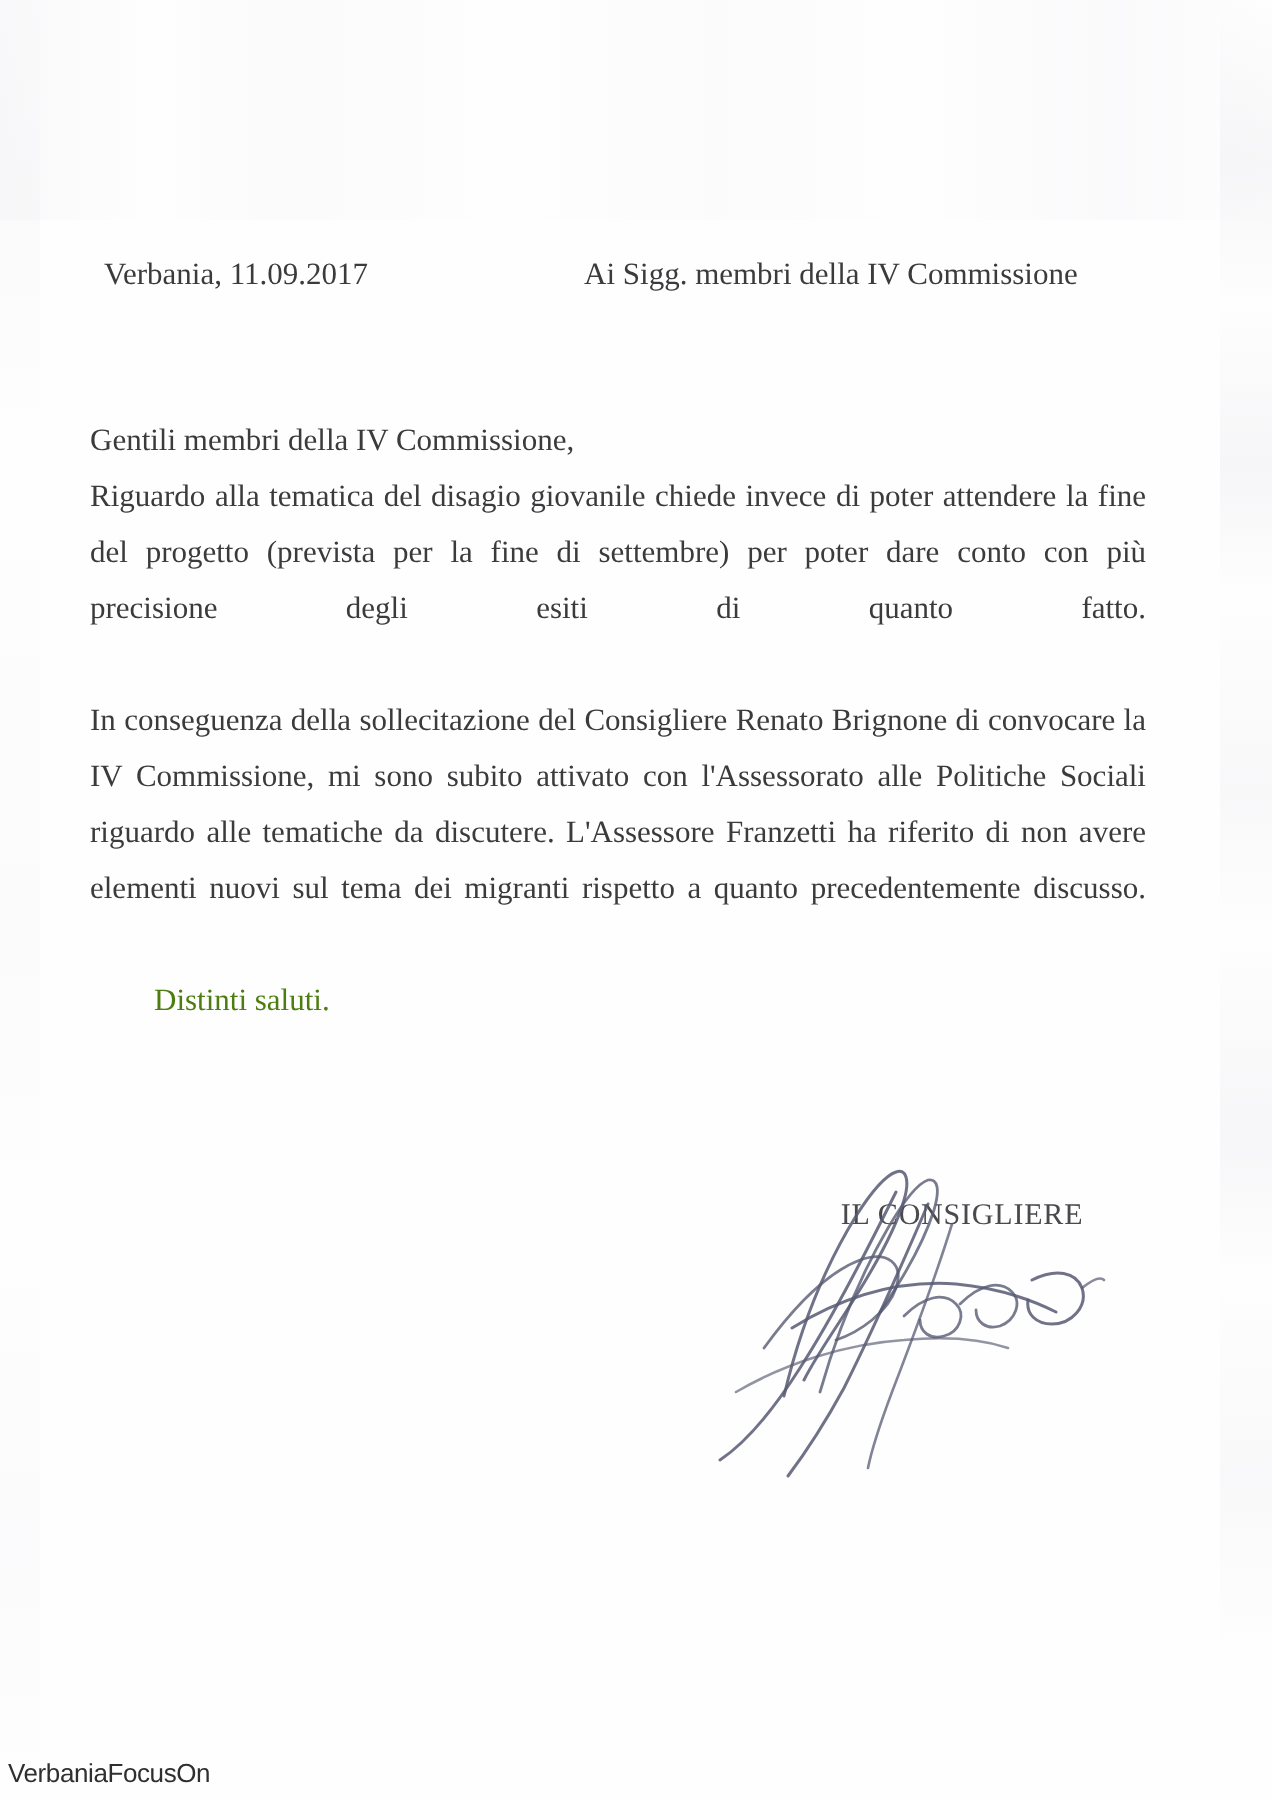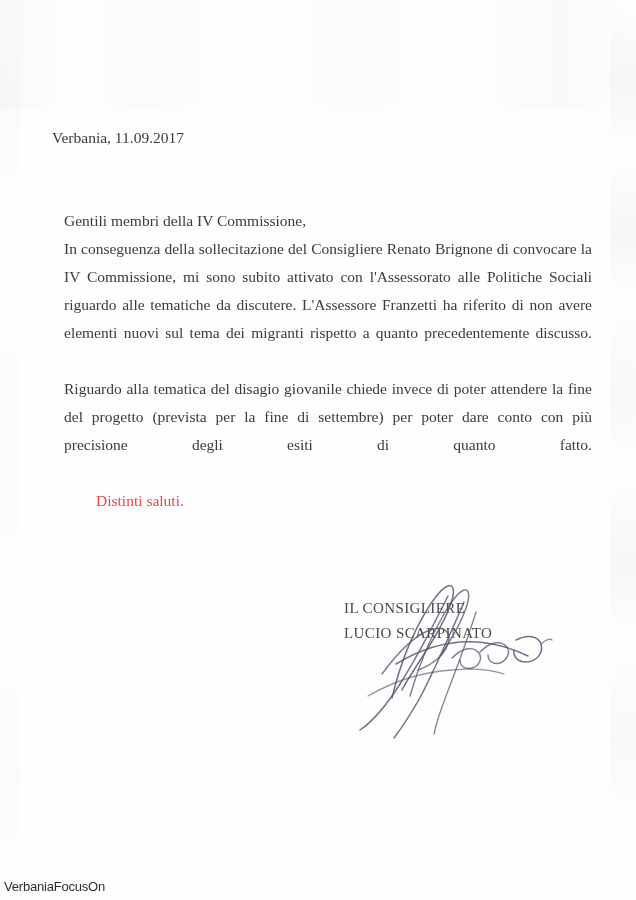--- a/index.html
+++ b/index.html
@@ -94,21 +94,21 @@
   }
   .head-recipient {
     font-size: 15.5px;
     color: #3b3b3d;
     white-space: nowrap;
     margin-left: 108px;
   }
 
   .body-block {
     position: absolute;
-    left: 64px;
+    left: 45px;
     top: 207px;
     width: 528px;
   }
 
   .salutation {
     font-size: 15.5px;
     color: #3b3b3d;
     line-height: 28px;
     margin: 0 0 0 0;
     text-align: left;
@@ -124,31 +124,32 @@
   }
   
   .para::after {
     content: "";
     display: inline-block;
     width: 100%;
   }
 
   .closing {
     font-size: 15.5px;
-    color: #ef4444;
+    color: #4d7c0f;
     line-height: 28px;
     margin: 0;
     padding-left: 32px;
   }
 
   .signature-block {
     position: absolute;
-    left: 344px;
+    left: 366px;
     top: 596px;
     width: 230px;
+    text-align: center;
   }
   .sig-line {
     font-size: 15px;
     color: #4a4a4e;
     line-height: 25px;
     letter-spacing: 0.4px;
     position: relative;
     z-index: 2;
   }
 
@@ -189,36 +190,36 @@
 <body>
 
 <div class="page">
 
   <div class="scan-noise-top"></div>
   <div class="scan-noise-left"></div>
   <div class="scan-noise-right"></div>
 
   <div class="letter-head">
     <span class="head-date">Verbania, 11.09.2017</span>
+    <span class="head-recipient">Ai Sigg. membri della IV Commissione</span>
   </div>
 
   <div class="body-block">
     <p class="salutation">Gentili membri della IV Commissione,</p>
 
+    <p class="para">Riguardo alla tematica del disagio giovanile  chiede invece di poter attendere la fine del progetto (prevista per la fine di settembre) per poter dare conto con più precisione degli esiti di quanto fatto.</p>
+
     <p class="para">In conseguenza della sollecitazione del Consigliere Renato Brignone di convocare la IV Commissione, mi sono subito attivato con l'Assessorato alle Politiche Sociali riguardo alle tematiche da discutere. L'Assessore Franzetti ha riferito di non avere elementi nuovi sul tema dei migranti rispetto a quanto precedentemente discusso.</p>
-
-    <p class="para">Riguardo alla tematica del disagio giovanile  chiede invece di poter attendere la fine del progetto (prevista per la fine di settembre) per poter dare conto con più precisione degli esiti di quanto fatto.</p>
 
 
     <p class="closing">Distinti saluti.</p>
   </div>
 
   <div class="signature-block">
     <div class="sig-line">IL CONSIGLIERE</div>
-    <div class="sig-line">LUCIO SCARPINATO</div>
   </div>
 
   <div class="signature-ink">
     <svg viewBox="0 0 240 165" xmlns="http://www.w3.org/2000/svg" aria-hidden="true">
 
       <path d="M40 120 C 48 86, 60 56, 76 30 C 83 19, 90 10, 96 8 C 101 6, 103 12, 100 22 C 96 36, 86 54, 76 70 C 66 86, 56 100, 50 112" stroke-width="1.5" opacity="0.85"></path>
 
       <path d="M58 118 C 66 90, 78 60, 92 36 C 99 24, 106 14, 112 12 C 117 11, 118 17, 115 27 C 110 43, 99 62, 88 78" stroke-width="1.4" opacity="0.8"></path>
 
       <path d="M96 18 C 84 42, 66 78, 48 106 C 34 128, 20 144, 8 152" stroke-width="1.5" opacity="0.85"></path>

